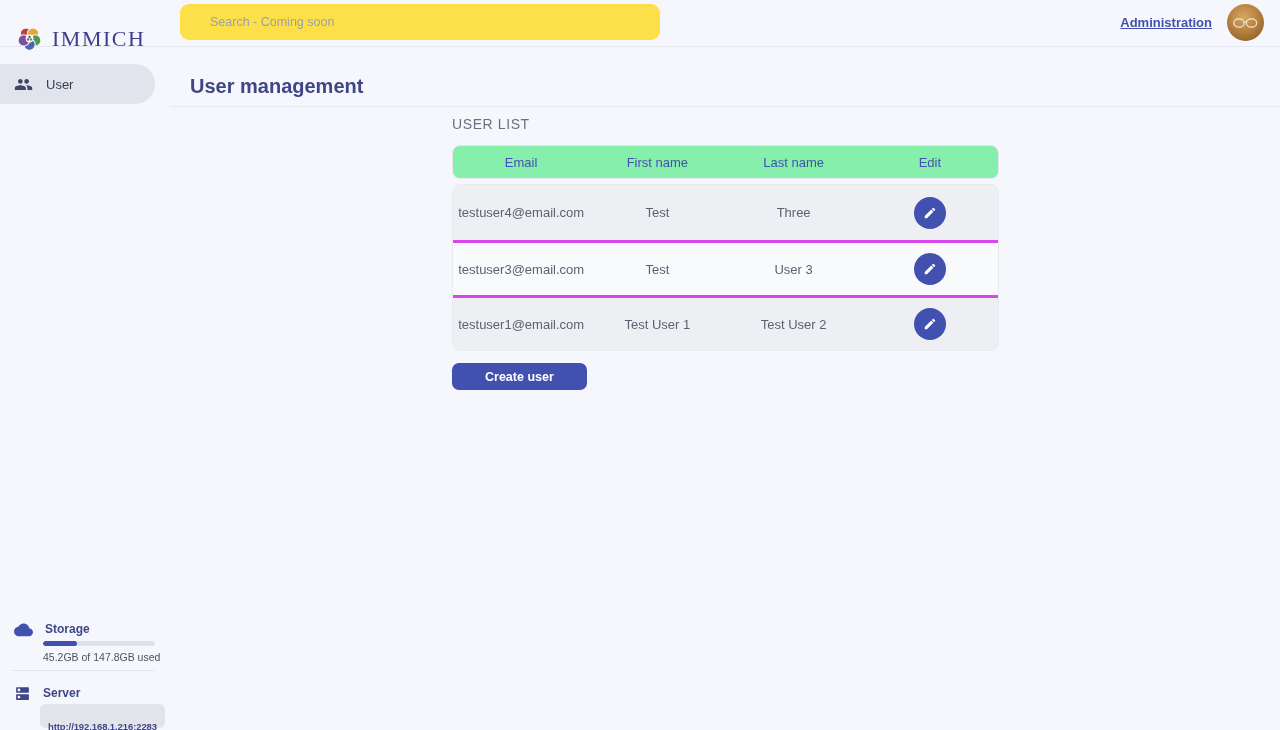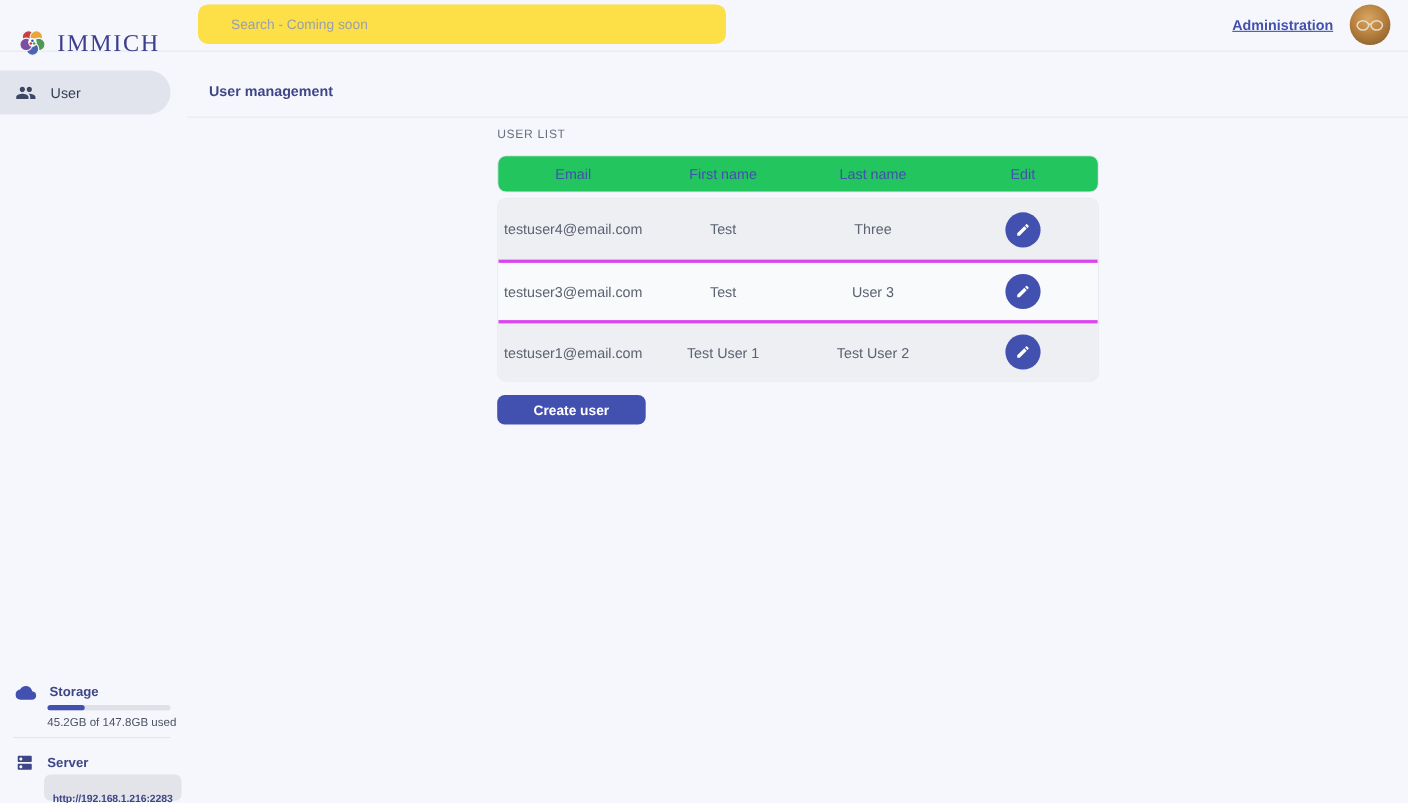--- a/index.html
+++ b/index.html
@@ -60,27 +60,27 @@
   .side-divider { margin:7px 15px 0 12px; height:1px; background:#e3e5ee; }
   .server-head { margin-top:14px; }
   .url-chip {
     display:inline-block; margin:3px 0 1px 40px; padding:12px 8px; height:22px; line-height:22px;
     background:#e2e4e9; border-radius:6px;
     font-size:9.5px; font-weight:700; color:#3e4687; letter-spacing:-0.1px;
   }
   
   .page-title {
     position:absolute; left:190px; top:75px;
-    font-size:13px; font-weight:600; color:#3e4687;
+    font-size:20px; font-weight:600; color:#3e4687;
   }
   .title-divider { position:absolute; top:106px; left:170px; right:0; height:1px; background:#e6e8f1; }
   .content-col { position:absolute; left:452px; top:116px; width:547px; }
-  .section-label { font-size:11px; letter-spacing:0.6px; color:#697180; font-weight:500; }
+  .section-label { font-size:14px; letter-spacing:0.6px; color:#697180; font-weight:500; }
   .thead {
-    margin-top:13px; height:34px; background:#22c55e;
+    margin-top:13px; height:34px; background:#86efac;
     border:1px solid #e7e9f2; border-radius:8px;
     display:grid; grid-template-columns:repeat(4,1fr); align-items:center;
     text-align:center; color:#4250af; font-size:13px; font-weight:500;
   }
   .tbody { margin-top:5px; border-radius:8px; overflow:hidden; border:1px solid #e8eaef; }
   .trow {
     height:55px; display:grid; grid-template-columns:repeat(4,1fr); align-items:center;
     text-align:center; font-size:13px; color:#5b6270;
   }
   .trow.odd { background:#edeff3; }

